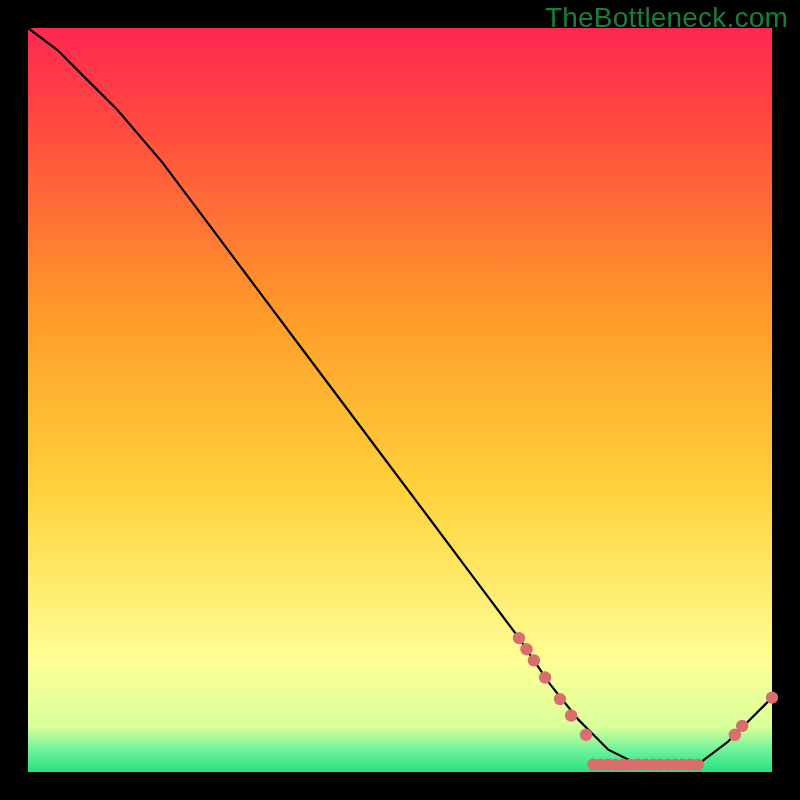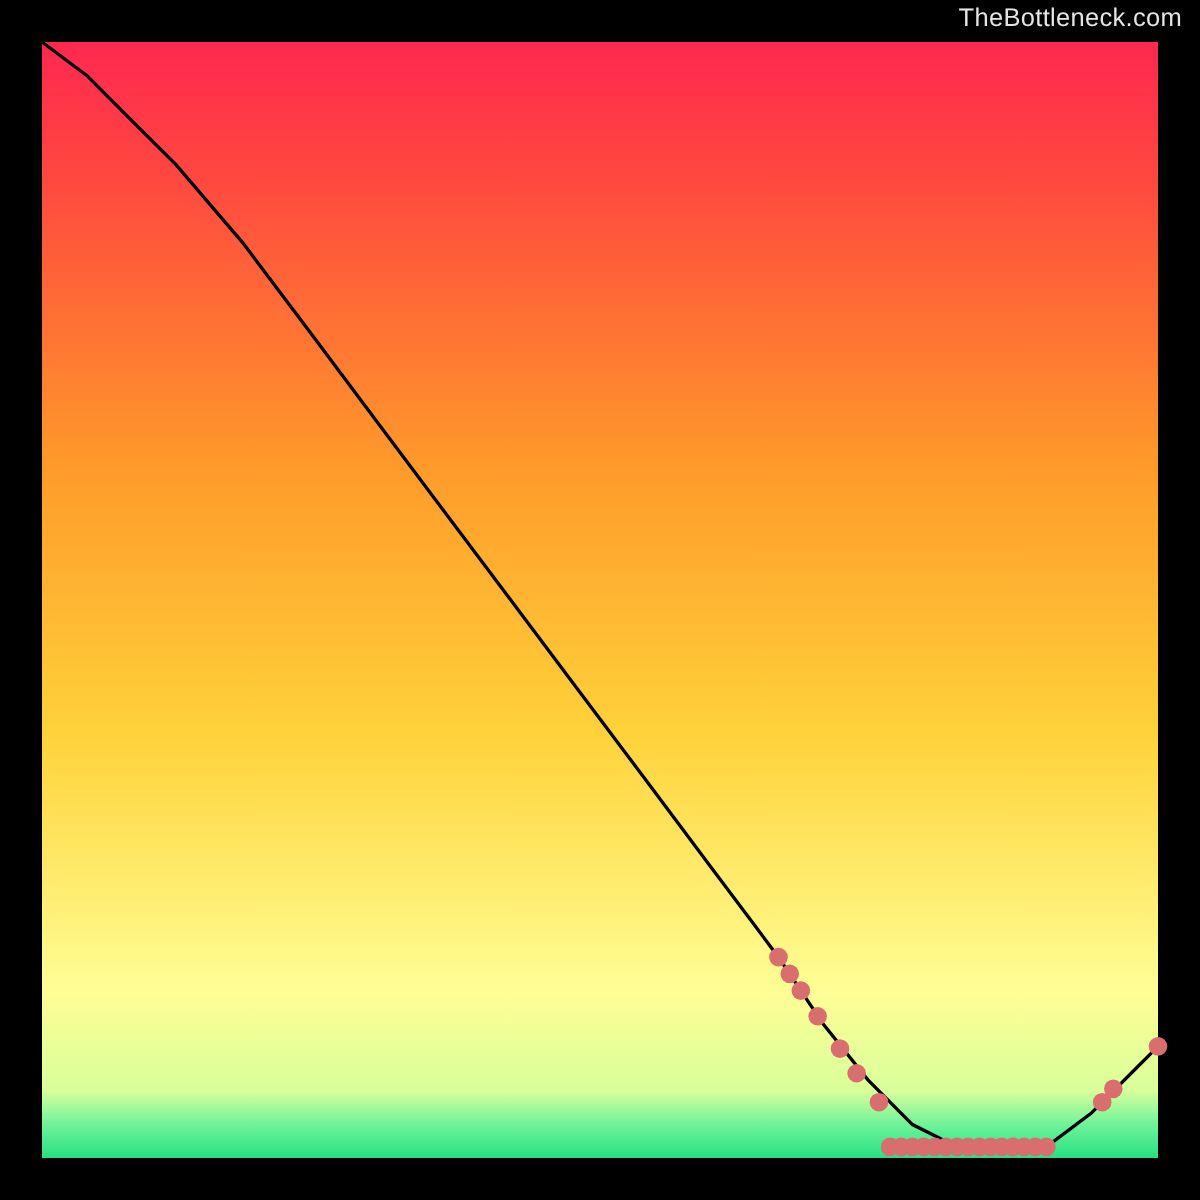--- a/index.html
+++ b/index.html
@@ -13,22 +13,22 @@
   .wrap {
     position: relative;
     width: 800px;
     height: 800px;
   }
   .watermark {
     position: absolute;
     top: 2px;
     right: 12px;
     font-family: Arial, Helvetica, sans-serif;
-    font-size: 17px;
-    color: #e5e5e5;
+    font-size: 28px;
+    color: #15803d;
     letter-spacing: 0.2px;
     z-index: 5;
   }
   svg {
     position: absolute;
     top: 0;
     left: 0;
   }
 </style>
 </head>

